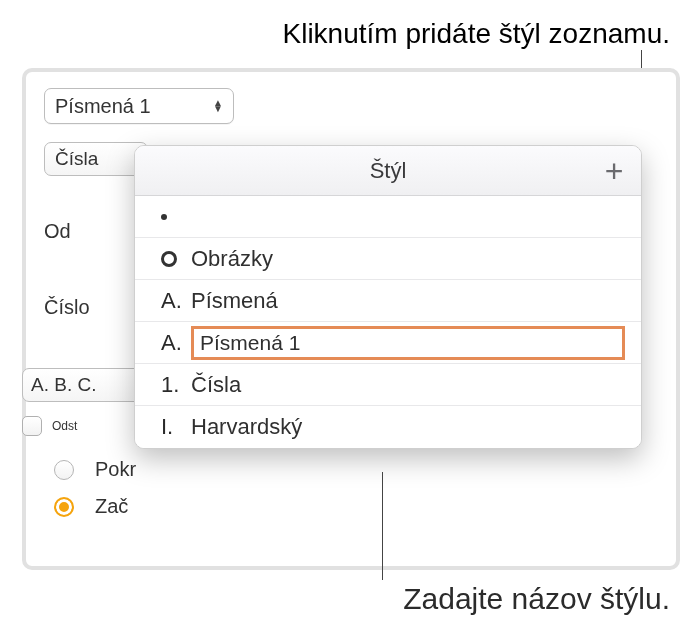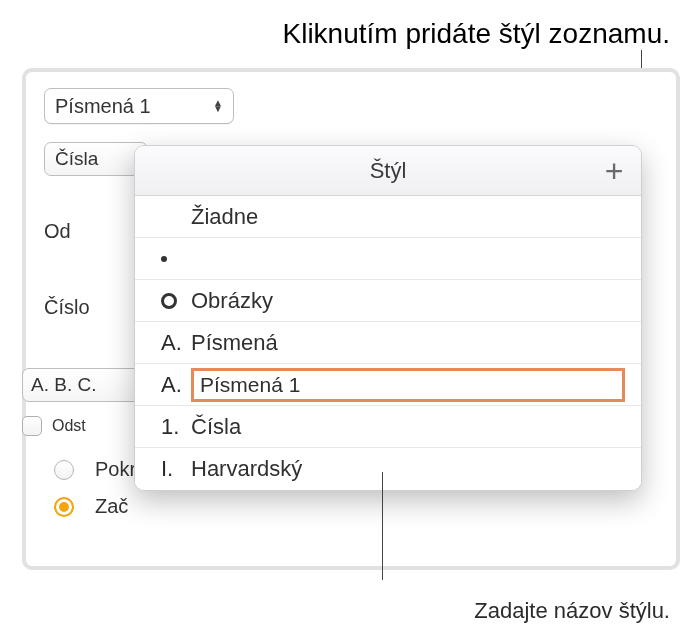--- a/index.html
+++ b/index.html
@@ -126,21 +126,21 @@
       font-size: 19px;
       color: #333;
     }
 
     .checkbox-row {
       position: absolute;
       left: 22px;
       display: flex;
       align-items: center;
       gap: 10px;
-      font-size: 16px;
+      font-size: 12px;
       color: #333;
     }
     .cb {
       width: 20px; height: 20px;
       border: 1.5px solid #b0b0b0;
       border-radius: 5px;
       background: linear-gradient(#fff,#f2f2f2);
     }
     .radio-row {
       position: absolute;
@@ -259,22 +259,22 @@
       position: absolute;
       top: 472px;
       left: 382px;
       width: 1px;
       height: 108px;
       background: #444;
     }
     .callout-bot {
       position: absolute;
       right: 24px;
-      bottom: 6px;
-      font-size: 22px;
+      bottom: 14px;
+      font-size: 30px;
       color: #2b2b2b;
     }
   </style>
 </head>
 <body>
 
 <div class="callout-top">Kliknutím pridáte štýl zoznamu.</div>
 <div class="callout-top-line"></div>
 
 <div class="panel-wrap">
@@ -324,24 +324,20 @@
 <div class="popover">
   <div class="pop-header">
     <span>Štýl</span>
     <div class="add-btn">
       <span>+</span>
     </div>
   </div>
 
   <div class="style-list">
 
-    <div class="style-item">
-      <span class="style-marker"></span>
-      <span>Žiadne</span>
-    </div>
 
 
     <div class="style-item">
       <span class="style-marker">
           <span class="dot"></span>
         </span>
     </div>
 
     <div class="style-item">
       <span class="style-marker">

